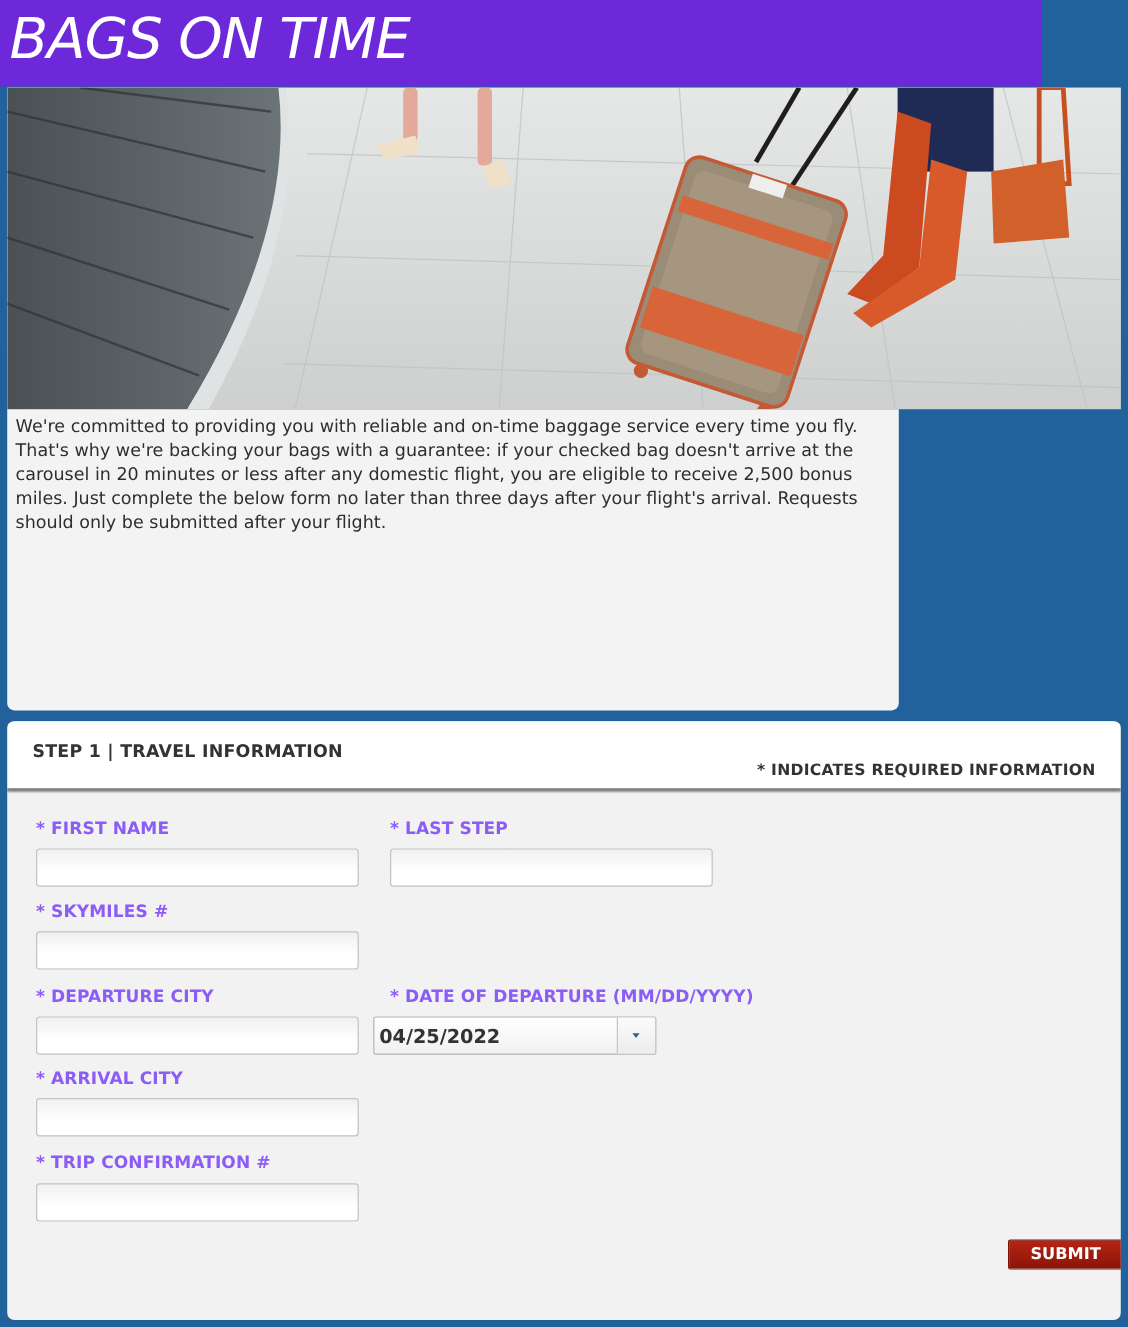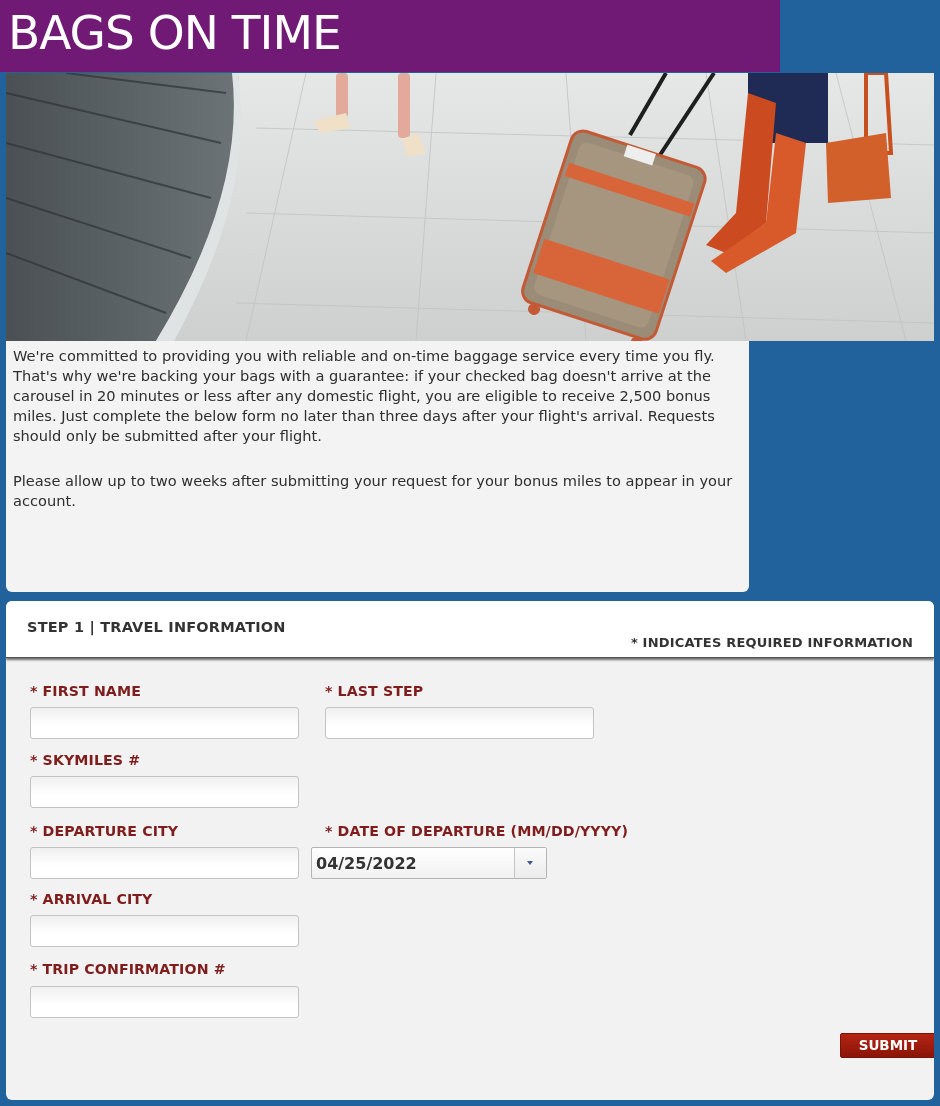--- a/index.html
+++ b/index.html
@@ -4,22 +4,23 @@
   <style>
     * { box-sizing: border-box; margin: 0; padding: 0; }
     html, body { width: 940px; height: 1106px; overflow: hidden; }
     body {
       background: #21629c;
       font-family: "DejaVu Sans", "Liberation Sans", sans-serif;
       color: #2b2b2b;
       position: relative;
     }
     .header {
-      position: absolute; left: 0; top: 0; width: 780px; height: 72px;
-      background: #701a75;
+      position: absolute; left: 0; top: 0; width: 868px; height: 72px;
+      background: #6d28d9;
+      font-style: italic;
     }
     .header h1 {
       position: absolute; left: 8px; top: 4px;
       font-family: "DejaVu Sans", sans-serif;
       font-weight: normal;
       font-size: 47px;
       color: #ffffff;
       letter-spacing: -1px;
       line-height: 58px;
     }
@@ -58,21 +59,21 @@
       font-size: 14.5px; font-weight: bold; color: #333;
       letter-spacing: 0.2px;
     }
     .required-note {
       position: absolute; right: 21px; top: 34px;
       font-size: 13px; font-weight: bold; color: #333;
       letter-spacing: 0.2px;
     }
     .field-label {
       position: absolute;
-      font-size: 14.2px; font-weight: bold; color: #7f1d1d;
+      font-size: 14.2px; font-weight: bold; color: #8b5cf6;
       letter-spacing: 0.1px;
     }
     .text-input {
       position: absolute;
       width: 269px; height: 32px;
       background: linear-gradient(180deg, #f0f0f0 0%, #ffffff 60%);
       border: 1px solid #c3c3c3;
       border-radius: 3px;
       font-family: "DejaVu Sans", sans-serif;
       font-size: 15px;
@@ -185,21 +186,20 @@
     <path d="M742,20 L770,30 L760,150 L720,180 L700,172 L730,140 Z" fill="#cc4a20"></path>
     <path d="M770,60 L800,70 L790,160 L720,200 L705,188 L760,150 Z" fill="#d85a2a"></path>
 
     <path d="M860,0 L880,0 L885,80 L860,80 Z" fill="none" stroke="#c8501e" stroke-width="4"></path>
     <path d="M820,70 L880,60 L885,125 L822,130 Z" fill="#d2602a"></path>
   </svg>
 </div>
 
 <div class="intro">
   <p>We're committed to providing you with reliable and on-time baggage service every time you fly. That's why we're backing your bags with a guarantee: if your checked bag doesn't arrive at the carousel in 20 minutes or less after any domestic flight, you are eligible to receive 2,500 bonus miles. Just complete the below form no later than three days after your flight's arrival. Requests should only be submitted after your flight.</p>
-  <p class="gap2">Please allow up to two weeks after submitting your request for your bonus miles to appear in your account.</p>
 </div>
 
 <div class="form-panel">
   <div class="step-header">
     <div class="step-title">STEP 1 | TRAVEL INFORMATION</div>
     <div class="required-note">* INDICATES REQUIRED INFORMATION</div>
   </div>
 
   <div class="field-label" style="left:24px; top:82px;">* FIRST NAME</div>
   <input class="text-input" style="left: 24px; top: 106px;" type="text" value="">

